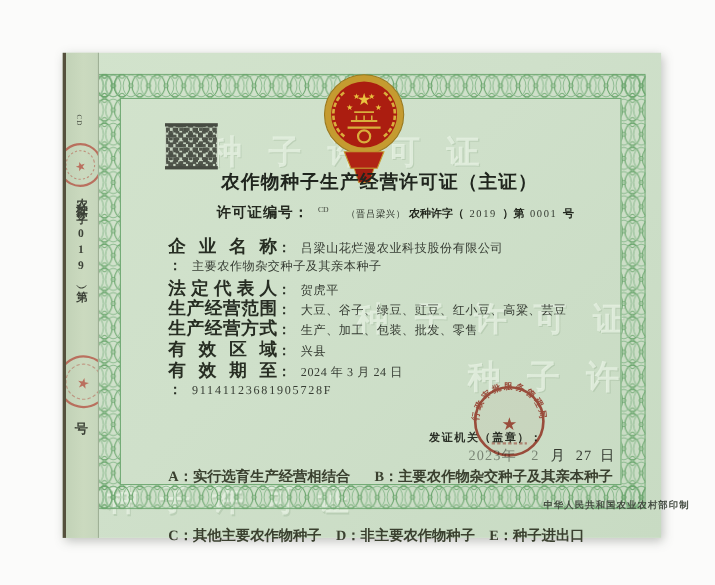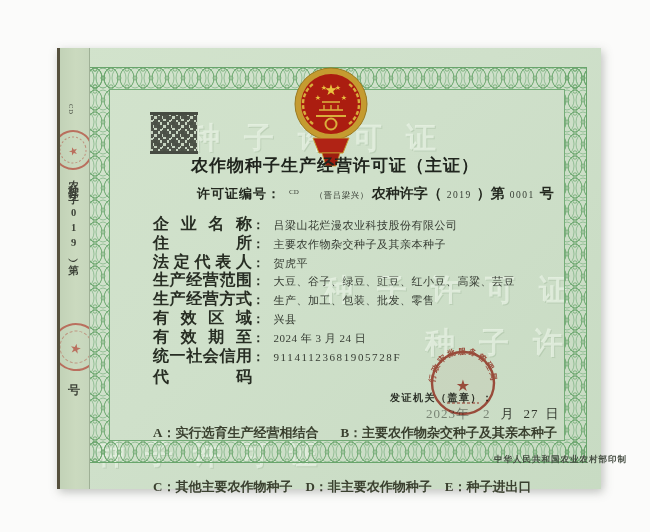--- a/index.html
+++ b/index.html
@@ -49,29 +49,29 @@
     background:
       repeating-conic-gradient(#464b42 0% 25%, transparent 0% 50%) 0 0/6px 6px,
       repeating-conic-gradient(#40453c 0% 25%, transparent 0% 50%) 2px 3px/9px 9px;
     opacity:.92;}
   .qr .edge{position:absolute;left:0;top:0;width:100%;height:3px;background:#464b42;}
   .qr .edge.b{top:auto;bottom:0;}
   
   .emblem{position:absolute;left:236px;top:12px;z-index:2;}
   
   .title{
-    position:absolute;left:46px;top:106px;width:464px;z-index:3;margin:0;
+    position:absolute;left:56px;top:106px;width:464px;z-index:3;margin:0;
     text-align:center;font-size:17px;font-weight:700;letter-spacing:1px;
     color:#20251e;font-family:"Liberation Sans","DejaVu Sans",sans-serif;
   }
   .licline{position:absolute;left:140px;top:136px;z-index:3;white-space:nowrap;color:#23281f;}
   .licline .lab{font-size:13px;font-weight:700;letter-spacing:1px;}
   .licline .code{font-size:7px;vertical-align:4px;margin:0 16px 0 8px;color:#3a3f36;}
   .licline .reg{font-size:8.5px;color:#363c33;margin-right:3px;letter-spacing:.5px;}
-  .licline .ser{font-size:14px;font-weight:700;}
+  .licline .ser{font-size:10px;font-weight:700;}
   .licline .yr,.licline .num{font-size:9.5px;letter-spacing:1.5px;margin:0 5px;color:#343a31;}
   
   .fields{position:absolute;left:96px;top:166px;width:430px;z-index:3;}
   .frow{display:flex;align-items:baseline;height:18.8px;}
   .flabel{
     display:inline-block;width:99px;text-align:justify;text-align-last:justify;
     font-size:16px;font-weight:700;color:#272d23;letter-spacing:0;
   }
   .fcolon{font-size:12.5px;font-weight:700;color:#272d23;margin:0 9px 0 0;}
   .fvalue{font-size:11px;color:#363c33;letter-spacing:.5px;white-space:nowrap;text-align:center;}
@@ -169,21 +169,20 @@
     <span class="lab">许可证编号：</span><span class="code">CD</span><span class="reg">（晋吕梁兴）</span><span class="ser">农种许字（</span><span class="yr">2019</span><span class="ser">）第</span><span class="num">0001</span><span class="ser">号</span>
   </div>
 
   <div class="fields">
     <div class="frow">
       <span class="flabel">企业名称</span>
         <span class="fcolon">：</span>
         <span class="fvalue">吕梁山花烂漫农业科技股份有限公司</span>
     </div>
     <div class="frow">
-      <span class="flabel">住所</span>
         <span class="fcolon">：</span>
         <span class="fvalue">主要农作物杂交种子及其亲本种子</span>
     </div>
     <div class="frow">
       <span class="flabel">法定代表人</span>
         <span class="fcolon">：</span>
         <span class="fvalue">贺虎平</span>
     </div>
     <div class="frow">
       <span class="flabel">生产经营范围</span>
@@ -199,21 +198,20 @@
       <span class="flabel">有效区域</span>
         <span class="fcolon">：</span>
         <span class="fvalue">兴县</span>
     </div>
     <div class="frow">
       <span class="flabel">有效期至</span>
         <span class="fcolon">：</span>
         <span class="fvalue">2024 年 3 月 24 日</span>
     </div>
     <div class="frow">
-      <span class="flabel">统一社会信用代码</span>
         <span class="fcolon">：</span>
         <span class="fvalue codeval">91141123681905728F</span>
     </div>
   </div>
 
   <div class="notes">
     <div class="nline">
       <span>A：实行选育生产经营相结合</span><span class="gapA">B：主要农作物杂交种子及其亲本种子</span>
     </div>
     <div class="nline">

